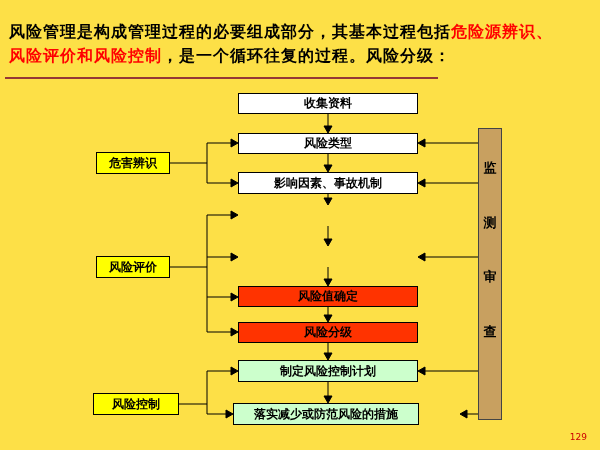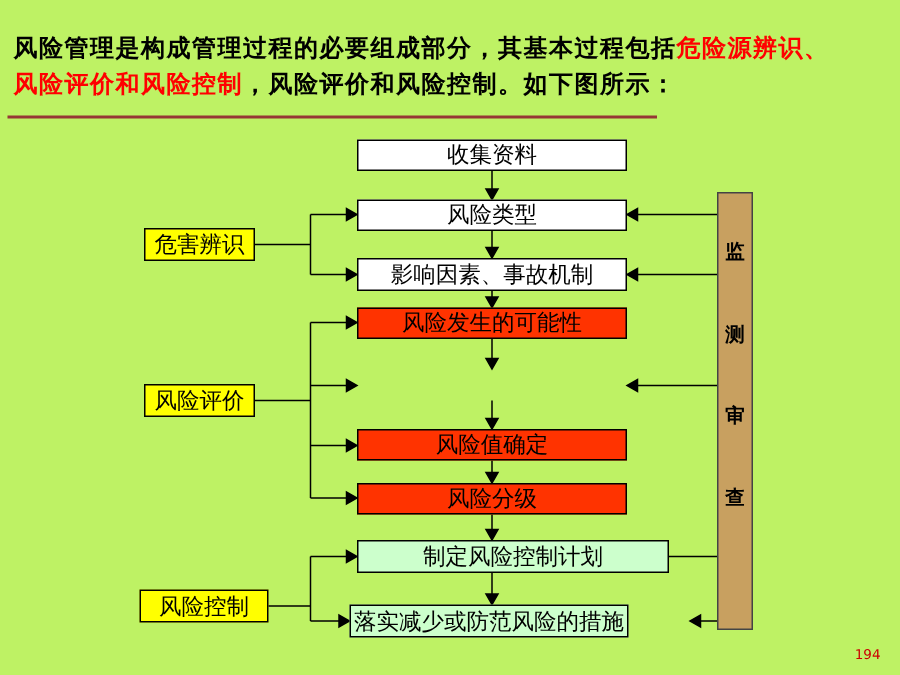--- a/index.html
+++ b/index.html
@@ -1,50 +1,50 @@
 <!DOCTYPE html>
 <html><head>
 <meta charset="utf-8">
 <style>
   * { margin:0; padding:0; box-sizing:border-box; }
   html,body { width:600px; height:450px; }
   .slide {
-    position:relative; width:600px; height:450px; background:#bef264;
+    position:relative; width:600px; height:450px; background:#fde047;
     font-family:"DejaVu Sans", sans-serif; overflow:hidden; color:#000;
   }
   .title {
     position:absolute; left:9px; top:20px; width:580px;
     font-size:16px; font-weight:bold; line-height:24px; letter-spacing:1px;
   }
   .title .red { color:#FF0000; }
   .rule { position:absolute; left:5px; top:77px; width:433px; height:2px; background:#953735; }
   .connectors { position:absolute; left:0; top:0; z-index:1; }
   .box {
     position:absolute; z-index:2; display:flex; align-items:center; justify-content:center;
-    font-size:15px; border:1px solid #000; background:#fff; white-space:nowrap;
+    font-size:12px; border:1px solid #000; background:#fff; white-space:nowrap;font-weight:bold;
   }
   .box.red   { background:#FF3300; }
   .box.green { background:#CCFFCC; }
   .box.yellow{ background:#FFFF00; }
   .monitor {
     position:absolute; z-index:2; left:478px; top:128px; width:24px; height:292px;
     background:#C8A060; border:1px solid #444;
     display:flex; flex-direction:column; align-items:center; justify-content:space-between;
     padding:30px 0 78px; font-size:13px; font-weight:bold;
   }
   .pagenum { position:absolute; right:13px; bottom:8px; font-size:9px; color:#CC0000; }
 </style>
 </head>
 <body>
 
 <div class="slide">
 
   <div class="title">
     <div><span>风险管理是构成管理过程的必要组成部分，其基本过程包括</span><span class="red">危险源辨识、</span></div>
-    <div><span class="red">风险评价和风险控制</span><span>，风险评价和风险控制。如下图所示：</span></div>
+    <div><span class="red">风险评价和风险控制</span><span>，是一个循环往复的过程。风险分级：</span></div>
   </div>
 
   <div class="rule"></div>
 
   <svg class="connectors" width="600" height="450" viewBox="0 0 600 450">
     <g stroke="#000" stroke-width="1" fill="#000">
       <g>
         <line x1="328" y1="114" x2="328" y2="127"></line>
           <polygon points="324,126 332,126 328,133"></polygon>
         <line x1="328" y1="154" x2="328" y2="166"></line>
@@ -101,32 +101,31 @@
           <polygon points="425,367 425,375 418,371"></polygon>
         <line x1="478" y1="414" x2="467" y2="414"></line>
           <polygon points="467,410 467,418 460,414"></polygon>
       </g>
     </g>
   </svg>
 
   <div class="box plain" style="left:238px;top:93px;width:180px;height:21px">收集资料</div>
   <div class="box plain" style="left:238px;top:172px;width:180px;height:22px">影响因素、事故机制</div>
   <div class="box plain" style="left:238px;top:133px;width:180px;height:21px">风险类型</div>
-  <div class="box red" style="left:238px;top:205px;width:180px;height:21px">风险发生的可能性</div>
   <div class="box red" style="left:238px;top:322px;width:180px;height:21px">风险分级</div>
   <div class="box red" style="left:238px;top:286px;width:180px;height:21px">风险值确定</div>
-  <div class="box green" style="left:238px;top:360px;width:208px;height:22px">制定风险控制计划</div>
+  <div class="box green" style="left:238px;top:360px;width:180px;height:22px">制定风险控制计划</div>
   <div class="box green" style="left:233px;top:403px;width:186px;height:22px">落实减少或防范风险的措施</div>
 
   <div class="box yellow" style="left:96px;top:152px;width:74px;height:22px">危害辨识</div>
   <div class="box yellow" style="left:96px;top:256px;width:74px;height:22px">风险评价</div>
   <div class="box yellow" style="left:93px;top:393px;width:86px;height:22px">风险控制</div>
 
   <div class="monitor">
     <span>监</span>
     <span>测</span>
     <span>审</span>
     <span>查</span>
   </div>
 
-  <div class="pagenum">194</div>
+  <div class="pagenum">129</div>
 
 </div>
 
 </body></html>

